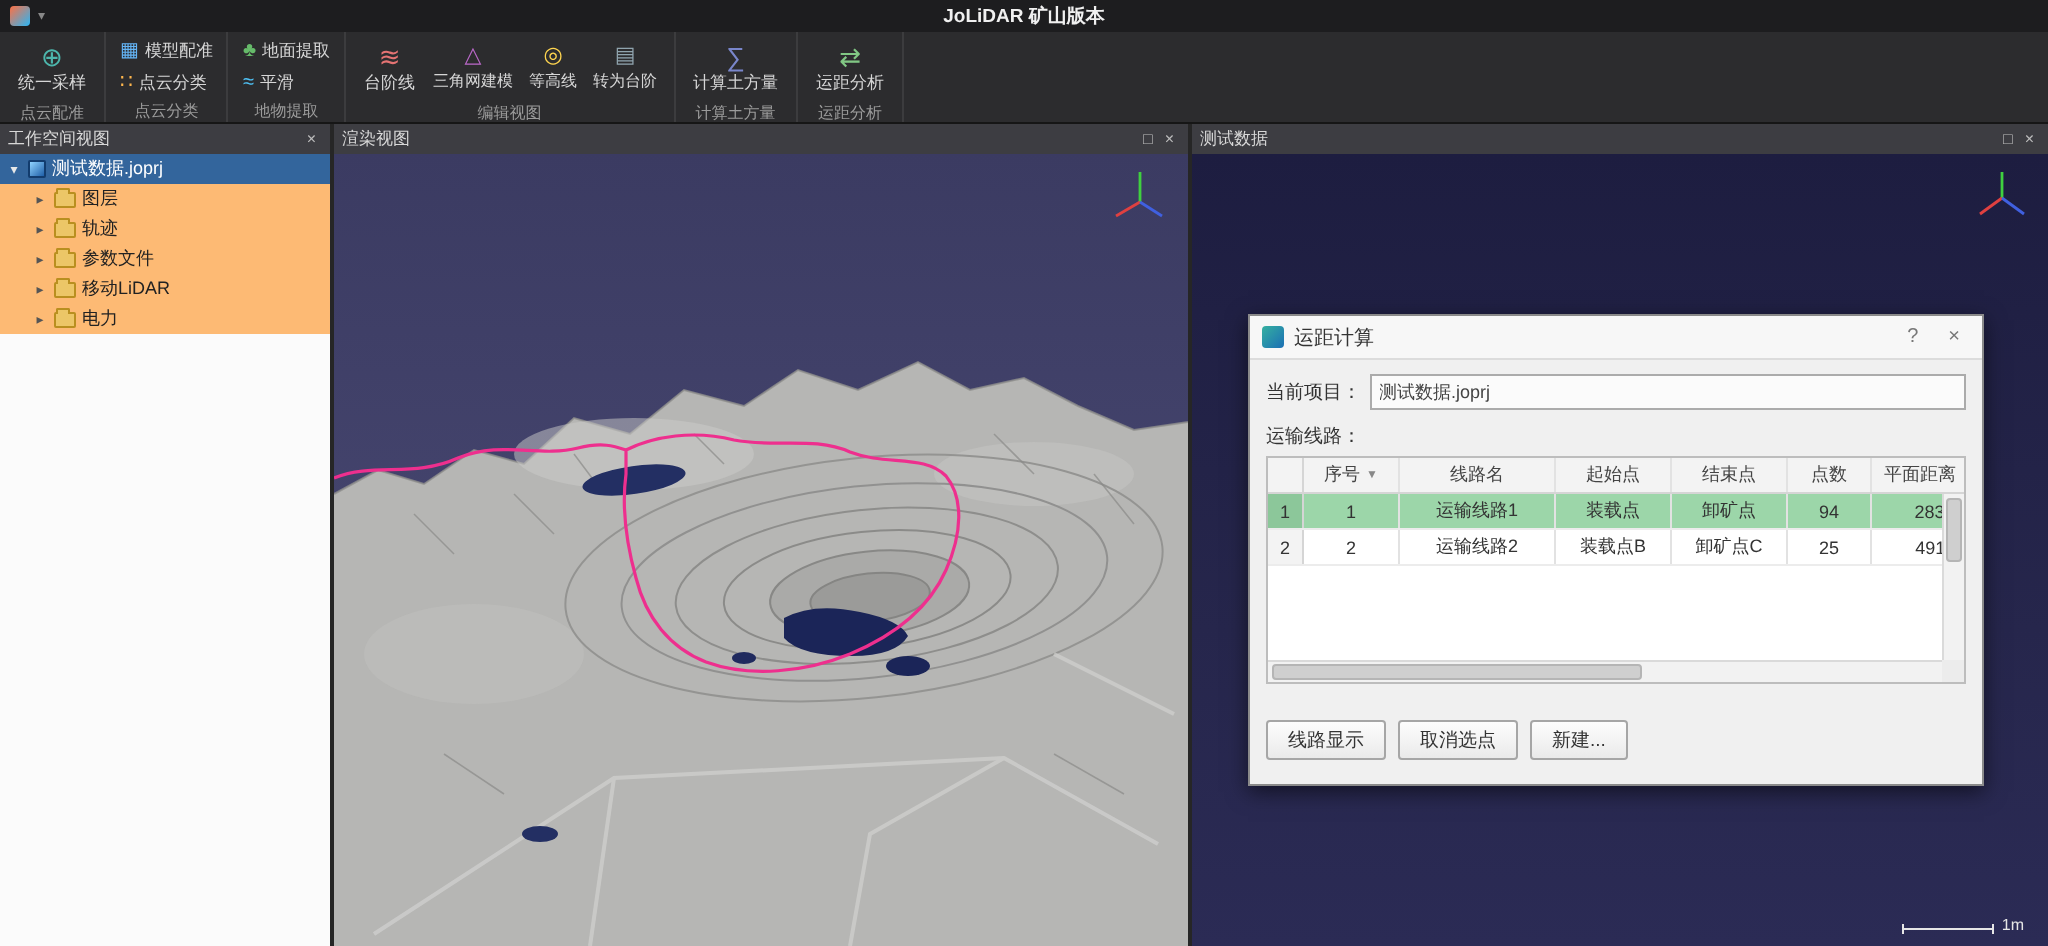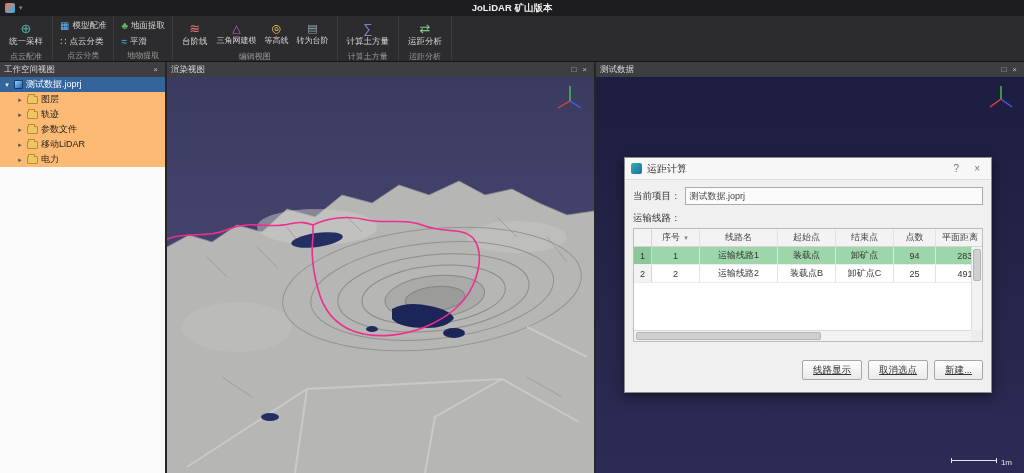--- a/index.html
+++ b/index.html
@@ -65,21 +65,21 @@
 
   
   .viewport3d { position:absolute; top:15px; left:0; right:0; bottom:0; }
   .viewport3d svg { display:block; }
 
   
   .editvp { position:absolute; top:15px; left:0; right:0; bottom:0;
             background:linear-gradient(180deg,#1d1d40 0%, #26264c 60%, #2b2b55 100%); }
   .gizmo { position:absolute; top:6px; right:8px; }
   .scalebar { position:absolute; right:12px; bottom:6px; color:#e6e6e6; font-size:8px;
-              display:flex; align-items:flex-start; gap:4px; }
+              display:flex; align-items:flex-end; gap:4px; }
   .sline { width:46px; height:5px; border-left:1px solid #e6e6e6; border-right:1px solid #e6e6e6;
            background:linear-gradient(180deg,transparent 0 2px,#e6e6e6 2px 3px,transparent 3px); }
 
   
   .dialog { position:absolute; left:28px; top:80px; width:368px; height:236px; background:#f0f0f0;
             border:1px solid #8a8a8a; box-shadow:0 3px 10px rgba(0,0,0,.55);
             display:flex; flex-direction:column; }
   .dlg-hd { height:22px; background:#f7f7f7; border-bottom:1px solid #dcdcdc; display:flex;
             align-items:center; padding:0 6px; gap:5px; }
   .dlg-ic { width:11px; height:11px; border-radius:2px; background:linear-gradient(135deg,#35b0a0,#1b6fb5); }
@@ -107,21 +107,21 @@
   .vscroll { position:absolute; top:18px; right:0; bottom:11px; width:11px; background:#f2f2f2;
              border-left:1px solid #dadada; }
   .vthumb { position:absolute; top:2px; left:1px; right:1px; height:32px; background:#cfcfcf;
             border:1px solid #b5b5b5; border-radius:2px; }
   .hscroll { position:absolute; left:0; right:11px; bottom:0; height:11px; background:#f2f2f2;
              border-top:1px solid #dadada; }
   .hthumb { position:absolute; top:1px; bottom:1px; left:2px; width:55%; background:#cfcfcf;
             border:1px solid #b5b5b5; border-radius:2px; }
   .scorner { position:absolute; right:0; bottom:0; width:11px; height:11px; background:#ececec; }
 
-  .dlg-foot { display:flex; justify-content:flex-end; gap:6px; margin-top:18px;text-decoration:underline; }
+  .dlg-foot { display:flex; justify-content:flex-start; gap:6px; margin-top:18px; }
   .dbtn { height:20px; padding:0 10px; font-size:9.5px; color:#333;
           background:linear-gradient(180deg,#fdfdfd,#eaeaea); border:1px solid #a6a6a6;
           border-radius:2px; font-family:inherit; }
 </style>
 </head>
 <body>
 
 <div class="app">
 
   <div class="titlebar">

